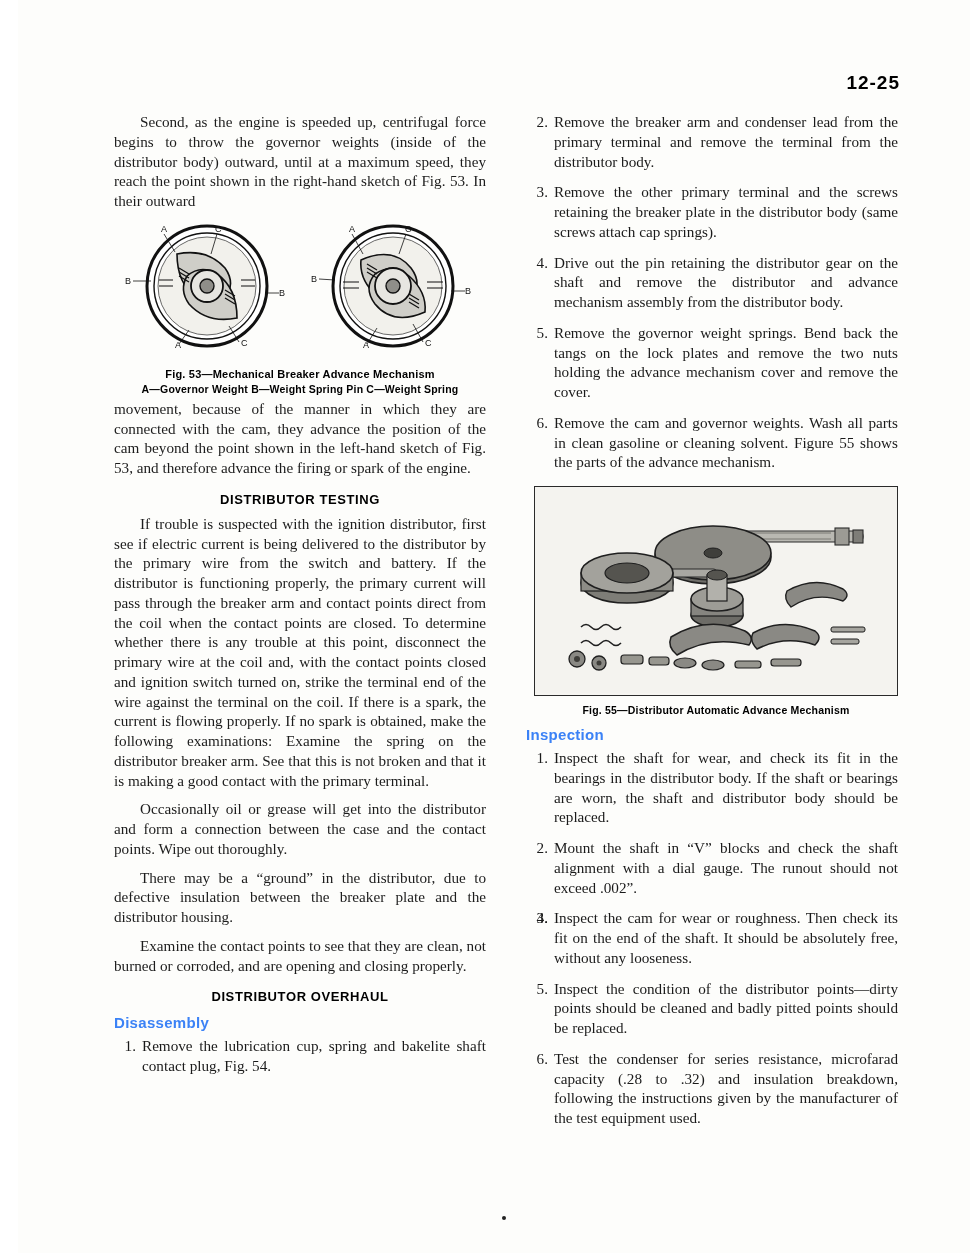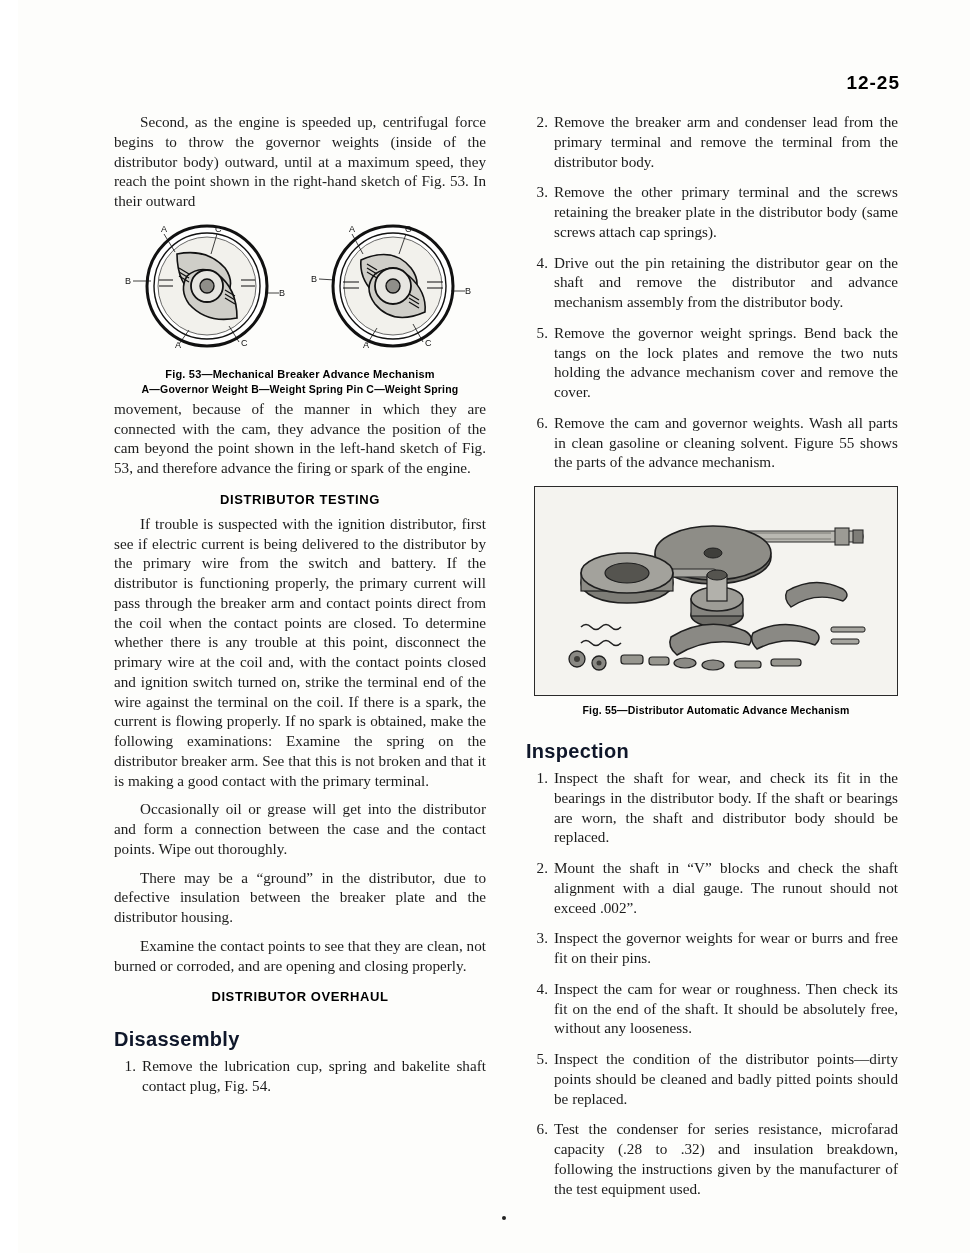--- a/index.html
+++ b/index.html
@@ -61,25 +61,25 @@
     font-family: "Liberation Sans", sans-serif;
     font-size: 13px;
     font-weight: bold;
     letter-spacing: 0.6px;
     text-align: center;
     margin: 14px 0 7px 0;
     color: #000;
   }
   h3.sub {
     font-family: "Liberation Sans", sans-serif;
-    font-size: 20px;
+    font-size: 15px;
     font-weight: bold;
     letter-spacing: 0.3px;
-    margin: 24px 0 5px 0;
-    color: #0f172a;
+    margin: 10px 0 5px 0;
+    color: #3b82f6;
   }
 
   ol.numlist {
     margin: 0;
     padding: 0;
     list-style: none;
   }
   ol.numlist > li {
     position: relative;
     padding-left: 28px;
@@ -346,21 +346,20 @@
         <li>
           <span class="num">1.</span>
           <span>Inspect the shaft for wear, and check its fit in the bearings in the distributor body. If the shaft or bearings are worn, the shaft and distributor body should be replaced.</span>
         </li>
         <li>
           <span class="num">2.</span>
           <span>Mount the shaft in “V” blocks and check the shaft alignment with a dial gauge. The runout should not exceed .002”.</span>
         </li>
         <li>
           <span class="num">3.</span>
-          <span>Inspect the governor weights for wear or burrs and free fit on their pins.</span>
         </li>
         <li>
           <span class="num">4.</span>
           <span>Inspect the cam for wear or roughness. Then check its fit on the end of the shaft. It should be absolutely free, without any looseness.</span>
         </li>
         <li>
           <span class="num">5.</span>
           <span>Inspect the condition of the distributor points—dirty points should be cleaned and badly pitted points should be replaced.</span>
         </li>
         <li>

